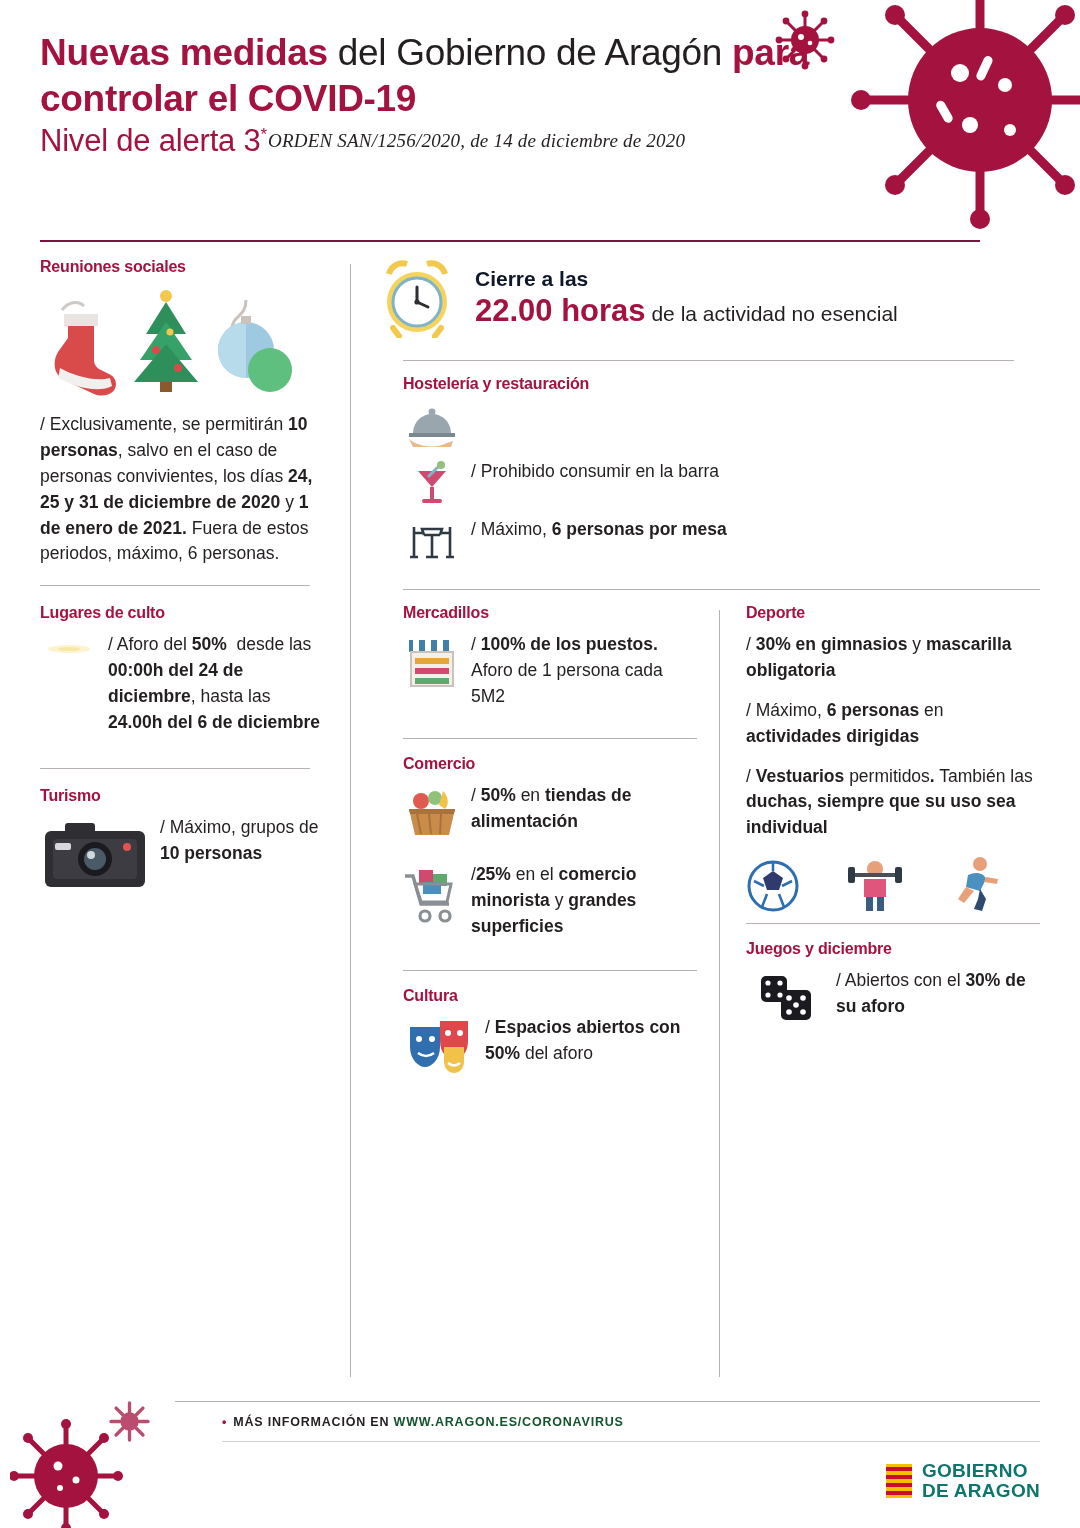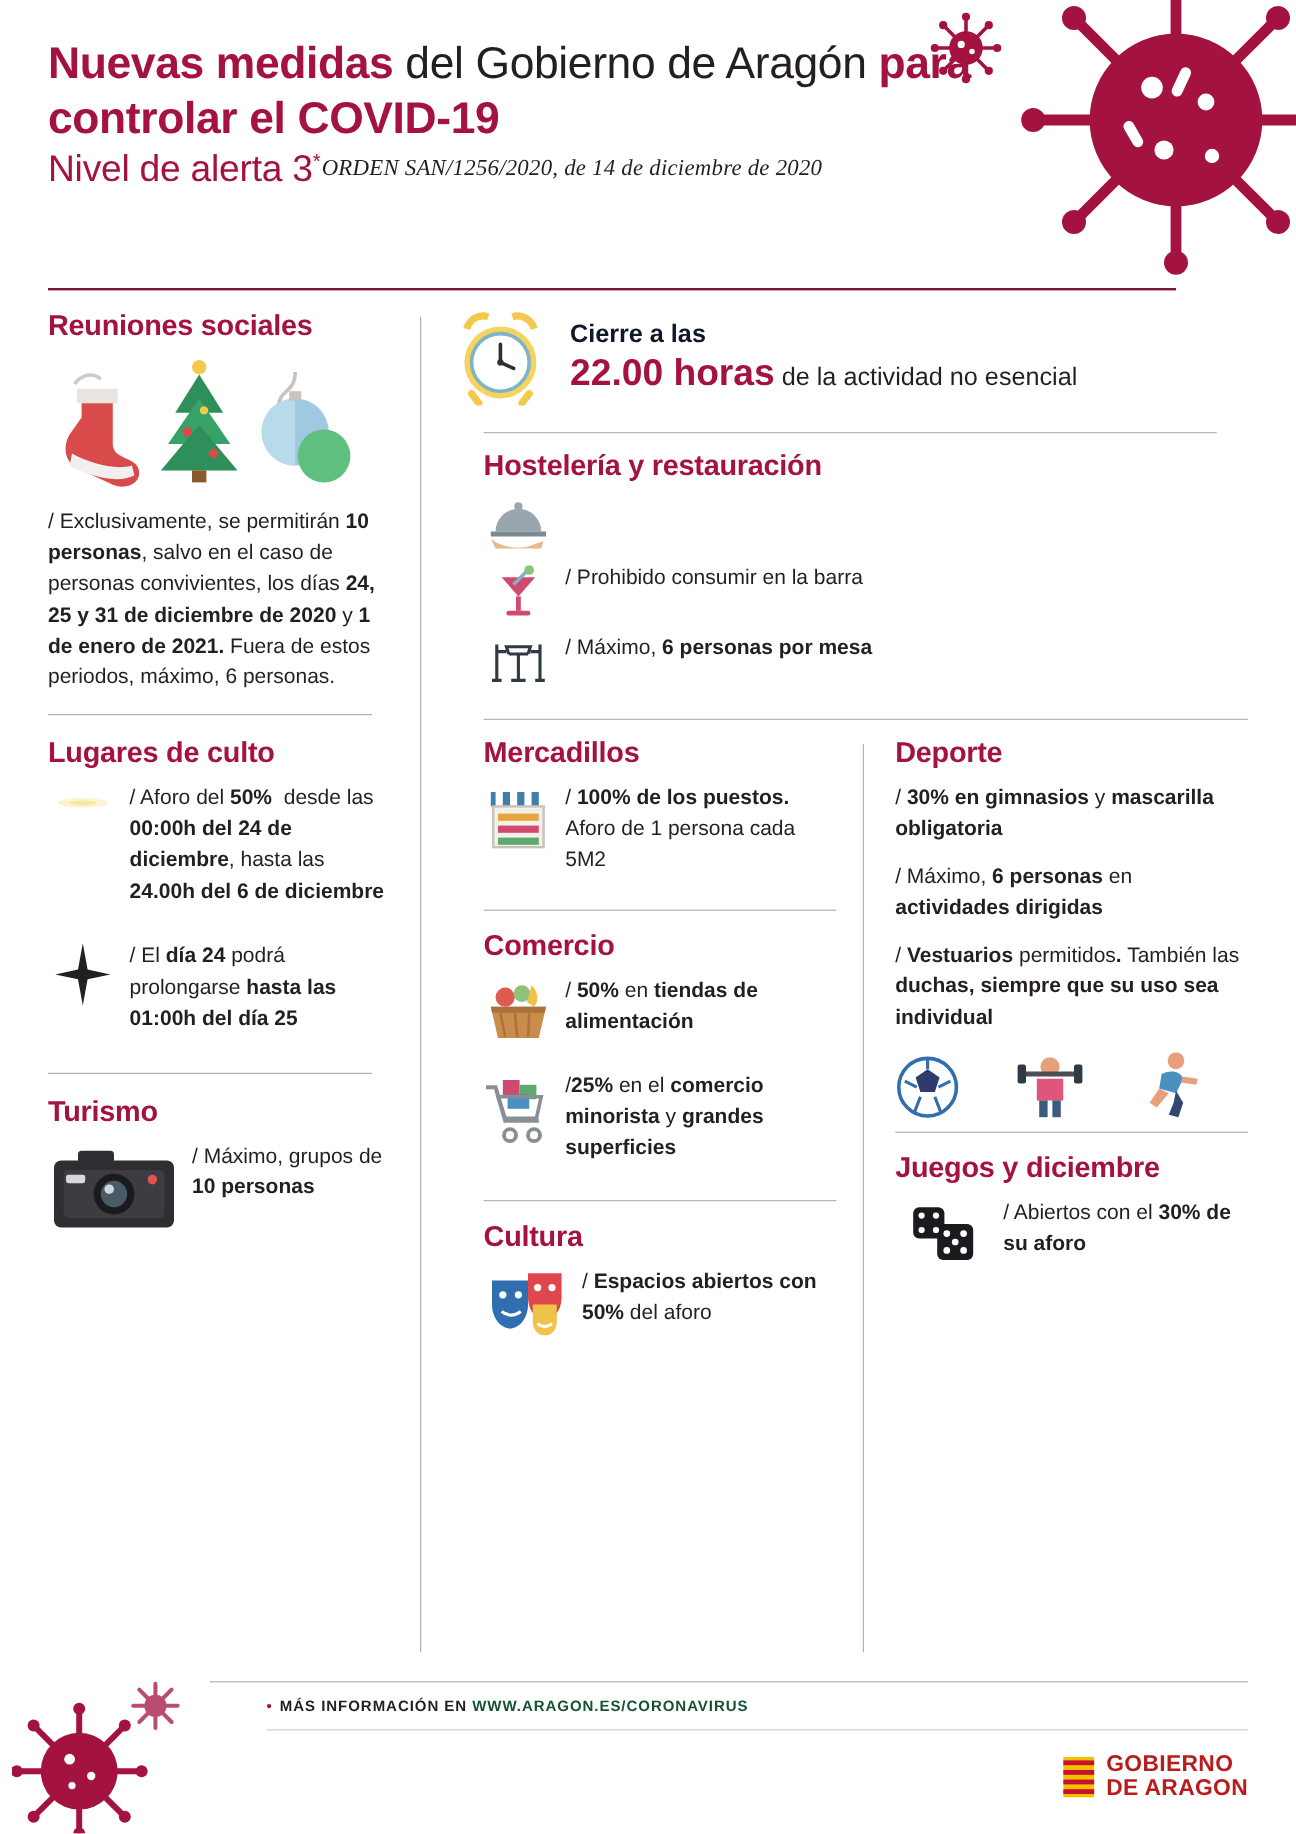--- a/index.html
+++ b/index.html
@@ -98,21 +98,21 @@
     margin-bottom: 6px;
   }
   .col-right {
     flex: 1;
     padding-left: 26px;
     display: flex;
     flex-direction: column;
   }
 
   h2.sec {
-    font-size: 24px;
+    font-size: 16px;
     color: #a4123f;
     font-weight: 700;
     margin: 0 0 10px 0;
     letter-spacing: -0.2px;
   }
 
   p.body, .body {
     font-size: 17.5px;
     line-height: 1.48;
     color: #231f20;
@@ -227,21 +227,21 @@
     display: flex;
     align-items: center;
     gap: 10px;
   }
   .gov-flag { width: 26px; height: 34px; flex: none; }
   .gov-text {
     font-size: 19px;
     font-weight: 700;
     line-height: 1.07;
     letter-spacing: 0.3px;
-    color: #b91c1c;
+    color: #0f766e;
   }
 </style>
 </head>
 <body>
 
 <div class="header">
 
   <svg class="virus-big" viewBox="0 0 300 300">
     <g fill="#a4123f">
       <circle cx="160" cy="145" r="72"></circle>
@@ -353,28 +353,20 @@
     <div class="bullet-row">
       <div class="bullet-ico">
         <svg width="46" height="30" viewBox="0 0 46 30">
           <ellipse cx="23" cy="15" rx="21" ry="4" fill="#fdf3cf"></ellipse>
           <ellipse cx="23" cy="15" rx="11" ry="2" fill="#f7e7a5"></ellipse>
         </svg>
       </div>
       <div class="bullet-txt body">/ Aforo del <b>50%</b>&nbsp; desde las <b>00:00h del 24 de diciembre</b>, hasta las <b>24.00h del 6 de diciembre</b></div>
     </div>
 
-    <div class="bullet-row">
-      <div class="bullet-ico">
-        <svg width="46" height="52" viewBox="0 0 46 52">
-          <path d="M23 0 L27 22 L46 26 L27 30 L23 52 L19 30 L0 26 L19 22 Z" fill="#231f20"></path>
-        </svg>
-      </div>
-      <div class="bullet-txt body">/ El <b>día 24</b> podrá prolongarse <b>hasta las 01:00h del día 25</b></div>
-    </div>
 
     <div class="hr short"></div>
 
     <h2 class="sec">Turismo</h2>
     <div class="bullet-row">
       <div class="bullet-ico" style="width:110px">
         <svg width="104" height="76" viewBox="0 0 104 76">
           <rect x="2" y="14" width="100" height="56" rx="6" fill="#2f2f33"></rect>
           <rect x="22" y="6" width="30" height="10" rx="3" fill="#2f2f33"></rect>
           <rect x="10" y="22" width="84" height="40" rx="4" fill="#3c3c42"></rect>

